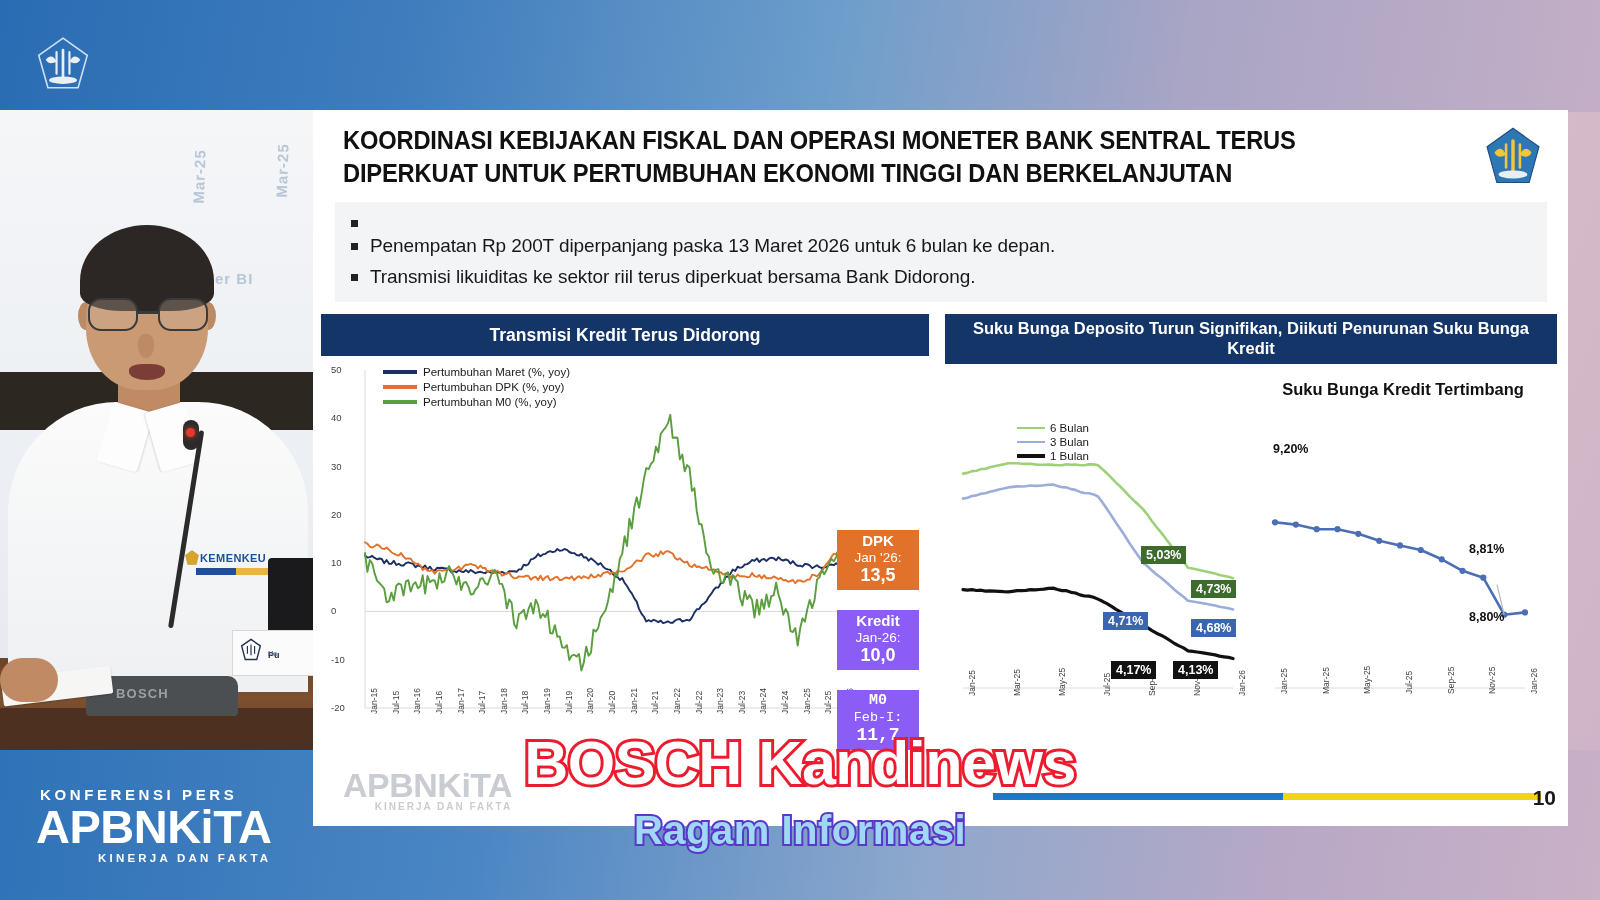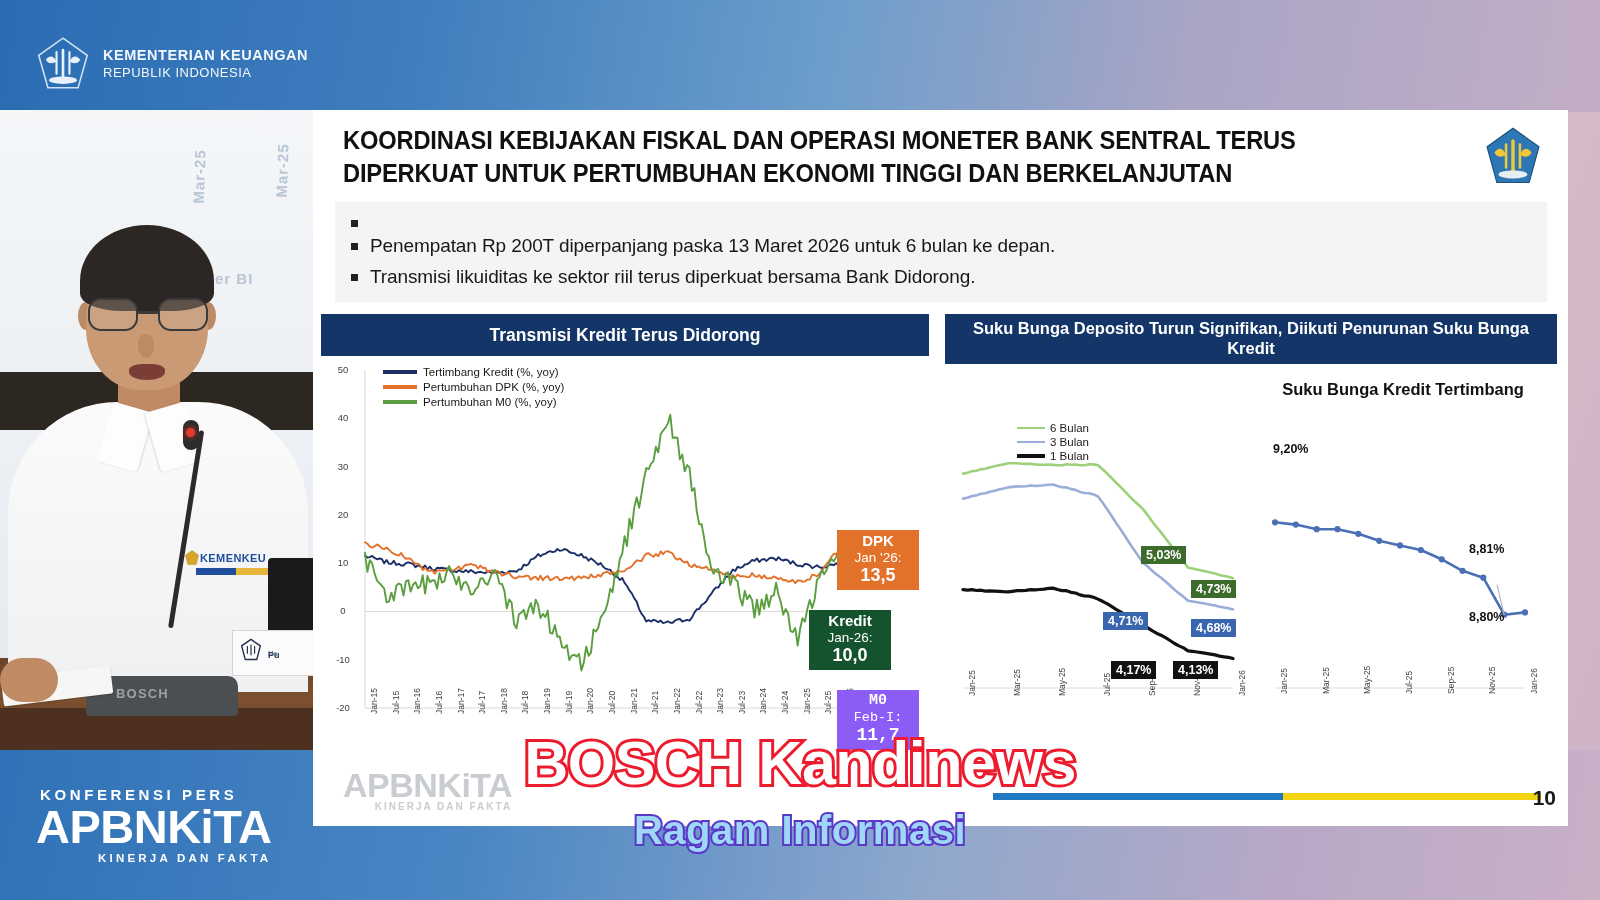--- a/index.html
+++ b/index.html
@@ -121,21 +121,21 @@
   }
   #left-hdr { left: 8px; top: 204px; width: 608px; height: 42px; }
   #right-hdr { left: 632px; top: 204px; width: 612px; height: 50px; font-size: 16.5px; padding: 0 10px; }
 
   
   #left-chart { position: absolute; left: 8px; top: 250px; width: 608px; height: 420px; }
   .lc-legend { position: absolute; left: 62px; top: 6px; }
   .lc-legend .row { display: flex; align-items: center; gap: 6px; margin-bottom: 3px; }
   .lc-legend .ln { width: 34px; height: 3.5px; }
   .lc-legend .lb { font-size: 11.5px; color: #1a1a1a; }
-  .y-lab { position: absolute; font-size: 9.5px; color:#3f3f3f; text-align: center; width: 24px; }
+  .y-lab { position: absolute; font-size: 9.5px; color:#3f3f3f; text-align: left; width: 24px; }
   .x-lab {
     position: absolute; font-size: 8.5px; color:#3f3f3f;
     transform: rotate(-90deg); transform-origin: left top; white-space: nowrap;
   }
   .callout {
     position: absolute; width: 82px; color: #fff; text-align: center;
     padding: 3px 0 5px 0; line-height: 1.12;
   }
   .callout .c1 { font-size: 15px; font-weight: bold; }
   .callout .c2 { font-size: 13.5px; }
@@ -179,24 +179,20 @@
 
   <div class="header-logo">
     <svg class="kemenkeu-mark" viewBox="0 0 100 104">
       <path d="M50 4 L95 36 L78 96 L22 96 L5 36 Z" fill="none" stroke="#cfe0f2" stroke-width="3"></path>
       <path d="M50 26 L50 78" stroke="#e8f1fa" stroke-width="5" stroke-linecap="round"></path>
       <path d="M38 30 L38 70 M62 30 L62 70" stroke="#e8f1fa" stroke-width="4" stroke-linecap="round"></path>
       <path d="M18 44 C26 34 34 38 38 48 C30 52 22 52 18 44 Z" fill="#e8f1fa"></path>
       <path d="M82 44 C74 34 66 38 62 48 C70 52 78 52 82 44 Z" fill="#e8f1fa"></path>
       <ellipse cx="50" cy="82" rx="26" ry="7" fill="#e8f1fa"></ellipse>
     </svg>
-    <div class="header-text">
-      <div class="l1">KEMENTERIAN KEUANGAN</div>
-      <div class="l2">REPUBLIK INDONESIA</div>
-    </div>
   </div>
 
   <div class="footer-brand">
     <div class="kp">KONFERENSI PERS</div>
     <div class="apbn">APBNKiTA</div>
     <div class="kdf">KINERJA DAN FAKTA</div>
   </div>
 
   <div id="video-panel">
     <div class="wall"></div>
@@ -273,21 +269,21 @@
         <div class="tx">Transmisi likuiditas ke sektor riil terus diperkuat bersama Bank Didorong.</div>
       </div>
     </div>
 
     <div class="panel-hdr" id="left-hdr">Transmisi Kredit Terus Didorong</div>
 
     <div id="left-chart">
       <div class="lc-legend">
         <div class="row">
           <div class="ln" style="background:#1b2f66"></div>
-          <div class="lb">Tertimbang Kredit (%, yoy)</div>
+          <div class="lb">Pertumbuhan Maret (%, yoy)</div>
         </div>
         <div class="row">
           <div class="ln" style="background:#e2712a"></div>
           <div class="lb">Pertumbuhan DPK (%, yoy)</div>
         </div>
         <div class="row">
           <div class="ln" style="background:#5a9e3f"></div>
           <div class="lb">Pertumbuhan M0 (%, yoy)</div>
         </div>
       </div>
@@ -296,21 +292,21 @@
           <line x1="44" y1="10" x2="44" y2="348" stroke="#d9d9d9" stroke-width="1"></line>
           <line x1="44" y1="348" x2="520" y2="348" stroke="#d9d9d9" stroke-width="1"></line>
           <path d="M44.0,195.5L46.4,197.5L48.8,197.1L51.2,195.9L53.6,197.9L56.0,199.3L58.4,198.5L60.8,199.0L63.2,203.3L65.6,200.0L68.0,203.7L70.4,203.9L72.8,200.7L75.3,205.0L77.7,203.8L80.1,205.5L82.5,205.5L84.9,203.1L87.3,202.3L89.7,203.2L92.1,203.9L94.5,207.3L96.9,205.3L99.3,206.3L101.7,208.0L104.1,205.4L106.5,209.4L108.9,206.7L111.3,209.8L113.7,210.6L116.1,207.8L118.5,208.0L120.9,207.7L123.3,208.2L125.7,208.4L128.1,209.1L130.5,212.4L132.9,211.2L135.4,212.2L137.8,210.2L140.2,211.5L142.6,212.1L145.0,210.1L147.4,212.3L149.8,210.0L152.2,211.6L154.6,213.2L157.0,212.2L159.4,211.8L161.8,212.6L164.2,213.2L166.6,211.0L169.0,212.1L171.4,213.3L173.8,211.9L176.2,212.2L178.6,212.8L181.0,211.8L183.4,213.1L185.8,213.5L188.2,211.1L190.6,211.2L193.1,211.3L195.5,211.8L197.9,209.4L200.3,209.4L202.7,204.7L205.1,205.5L207.5,204.2L209.9,199.4L212.3,198.8L214.7,197.1L217.1,194.0L219.5,196.2L221.9,194.4L224.3,193.9L226.7,192.1L229.1,191.1L231.5,192.2L233.9,191.6L236.3,189.0L238.7,190.8L241.1,190.4L243.5,189.0L245.9,189.8L248.3,192.0L250.7,193.0L253.2,193.1L255.6,195.0L258.0,195.6L260.4,193.9L262.8,197.5L265.2,197.3L267.6,200.7L270.0,198.3L272.4,200.2L274.8,202.4L277.2,204.7L279.6,203.0L282.0,206.5L284.4,208.6L286.8,209.4L289.2,209.8L291.6,213.4L294.0,216.8L296.4,216.8L298.8,220.0L301.2,218.0L303.6,222.9L306.0,226.0L308.4,230.3L310.8,233.3L313.3,238.4L315.7,241.6L318.1,249.1L320.5,253.6L322.9,256.8L325.3,261.5L327.7,260.1L330.1,261.5L332.5,259.8L334.9,260.7L337.3,262.1L339.7,260.6L342.1,263.1L344.5,262.4L346.9,261.3L349.3,262.7L351.7,262.8L354.1,260.5L356.5,259.4L358.9,259.0L361.3,261.5L363.7,260.7L366.1,259.8L368.5,260.6L370.9,257.6L373.4,252.6L375.8,249.3L378.2,249.1L380.6,245.0L383.0,243.5L385.4,241.3L387.8,236.8L390.2,233.9L392.6,230.0L395.0,227.4L397.4,227.6L399.8,223.0L402.2,222.8L404.6,217.0L407.0,216.5L409.4,213.9L411.8,209.5L414.2,211.0L416.6,206.7L419.0,207.8L421.4,207.1L423.8,204.5L426.2,204.1L428.6,202.6L431.1,199.9L433.5,200.9L435.9,198.4L438.3,202.0L440.7,199.6L443.1,199.0L445.5,200.9L447.9,198.7L450.3,197.7L452.7,198.2L455.1,200.3L457.5,197.2L459.9,199.7L462.3,200.5L464.7,199.5L467.1,200.4L469.5,203.7L471.9,201.1L474.3,204.2L476.7,205.9L479.1,205.7L481.5,206.6L483.9,203.9L486.3,204.2L488.7,205.4L491.2,208.2L493.6,206.8L496.0,205.3L498.4,207.2L500.8,208.0L503.2,207.4L505.6,207.2L508.0,204.9L510.4,204.5L512.8,205.2L515.2,203.3L517.6,205.2L520.0,203.1" fill="none" stroke="#1b2f66" stroke-width="1.9" stroke-linejoin="round" stroke-linecap="round"></path>
           <path d="M44.0,182.3L46.4,183.7L48.8,186.6L51.2,187.6L53.6,186.2L56.0,184.4L58.4,185.9L60.8,188.4L63.2,189.1L65.6,187.5L68.0,189.7L70.4,192.2L72.8,193.7L75.3,194.9L77.7,195.6L80.1,193.0L82.5,196.6L84.9,198.8L87.3,198.4L89.7,198.7L92.1,202.0L94.5,203.6L96.9,203.6L99.3,205.4L101.7,210.1L104.1,207.9L106.5,210.7L108.9,210.9L111.3,210.1L113.7,213.7L116.1,210.7L118.5,210.1L120.9,210.7L123.3,210.3L125.7,209.6L128.1,208.3L130.5,210.4L132.9,210.2L135.4,208.4L137.8,206.5L140.2,209.8L142.6,206.6L145.0,204.6L147.4,204.7L149.8,203.9L152.2,205.0L154.6,205.4L157.0,208.5L159.4,205.6L161.8,208.1L164.2,207.8L166.6,211.9L169.0,210.8L171.4,210.1L173.8,213.0L176.2,210.8L178.6,212.2L181.0,215.7L183.4,214.7L185.8,213.1L188.2,212.9L190.6,216.2L193.1,218.4L195.5,218.0L197.9,216.4L200.3,216.6L202.7,216.8L205.1,215.6L207.5,216.0L209.9,219.7L212.3,217.5L214.7,216.8L217.1,220.0L219.5,215.7L221.9,220.2L224.3,217.3L226.7,216.0L229.1,220.3L231.5,219.2L233.9,217.4L236.3,216.8L238.7,220.1L241.1,219.8L243.5,217.9L245.9,217.5L248.3,218.7L250.7,216.3L253.2,220.2L255.6,217.6L258.0,216.2L260.4,218.4L262.8,216.3L265.2,217.3L267.6,218.4L270.0,214.4L272.4,217.2L274.8,217.1L277.2,214.8L279.6,216.6L282.0,213.2L284.4,212.3L286.8,211.8L289.2,214.2L291.6,212.0L294.0,214.0L296.4,210.8L298.8,211.4L301.2,211.6L303.6,211.1L306.0,208.7L308.4,207.9L310.8,206.3L313.3,203.0L315.7,200.4L318.1,200.8L320.5,201.1L322.9,196.5L325.3,193.6L327.7,193.2L330.1,195.2L332.5,196.8L334.9,194.0L337.3,196.2L339.7,191.3L342.1,194.2L344.5,191.7L346.9,191.1L349.3,192.3L351.7,193.5L354.1,198.1L356.5,199.8L358.9,198.3L361.3,201.0L363.7,202.6L366.1,201.5L368.5,206.0L370.9,207.1L373.4,204.5L375.8,207.0L378.2,206.5L380.6,208.1L383.0,207.8L385.4,206.6L387.8,209.9L390.2,209.9L392.6,209.3L395.0,211.3L397.4,212.4L399.8,212.3L402.2,214.5L404.6,213.4L407.0,214.2L409.4,217.8L411.8,215.1L414.2,217.5L416.6,214.6L419.0,216.2L421.4,216.3L423.8,216.4L426.2,217.2L428.6,216.9L431.1,213.1L433.5,216.2L435.9,216.9L438.3,215.0L440.7,218.4L443.1,215.3L445.5,218.3L447.9,218.2L450.3,218.2L452.7,216.4L455.1,217.6L457.5,219.3L459.9,217.9L462.3,220.4L464.7,220.0L467.1,221.8L469.5,221.0L471.9,220.0L474.3,223.2L476.7,220.5L479.1,220.4L481.5,221.7L483.9,221.4L486.3,219.6L488.7,219.6L491.2,214.6L493.6,215.2L496.0,216.5L498.4,213.5L500.8,211.6L503.2,207.0L505.6,203.9L508.0,201.1L510.4,196.9L512.8,193.7L515.2,194.4L517.6,190.0L520.0,186.2" fill="none" stroke="#e2712a" stroke-width="1.9" stroke-linejoin="round" stroke-linecap="round"></path>
           <path d="M44.0,193.0L46.4,211.9L48.8,200.2L51.2,203.3L53.6,213.4L56.0,220.6L58.4,223.2L60.8,225.7L63.2,228.7L65.6,242.3L68.0,241.4L70.4,232.6L72.8,240.6L75.3,225.8L77.7,223.5L80.1,224.6L82.5,235.5L84.9,221.4L87.3,220.2L89.7,231.5L92.1,224.7L94.5,222.2L96.9,228.2L99.3,226.3L101.7,215.3L104.1,233.6L106.5,216.0L108.9,222.2L111.3,220.2L113.7,220.5L116.1,228.8L118.5,213.2L120.9,222.6L123.3,221.5L125.7,211.5L128.1,206.1L130.5,211.1L132.9,216.7L135.4,224.4L137.8,216.6L140.2,230.0L142.6,222.8L145.0,222.0L147.4,226.6L149.8,234.5L152.2,234.0L154.6,229.2L157.0,226.9L159.4,218.6L161.8,218.3L164.2,223.1L166.6,224.8L169.0,218.4L171.4,212.0L173.8,209.9L176.2,214.4L178.6,223.7L181.0,223.9L183.4,230.9L185.8,248.4L188.2,239.5L190.6,242.6L193.1,264.2L195.5,268.4L197.9,254.1L200.3,252.7L202.7,249.8L205.1,259.1L207.5,249.1L209.9,243.1L212.3,253.5L214.7,239.7L217.1,244.9L219.5,258.1L221.9,253.9L224.3,257.1L226.7,250.6L229.1,273.0L231.5,273.5L233.9,265.1L236.3,276.8L238.7,276.4L241.1,287.3L243.5,287.9L245.9,285.1L248.3,300.1L250.7,295.6L253.2,294.8L255.6,296.6L258.0,293.9L260.4,310.5L262.8,302.6L265.2,286.6L267.6,295.8L270.0,292.7L272.4,269.6L274.8,271.6L277.2,268.0L279.6,257.6L282.0,254.0L284.4,250.5L286.8,242.3L289.2,228.8L291.6,232.2L294.0,213.3L296.4,216.2L298.8,198.9L301.2,193.8L303.6,176.1L306.0,186.1L308.4,158.7L310.8,168.7L313.3,147.4L315.7,137.3L318.1,147.9L320.5,134.1L322.9,118.9L325.3,108.0L327.7,109.2L330.1,103.7L332.5,101.2L334.9,86.6L337.3,92.3L339.7,74.0L342.1,70.5L344.5,67.6L346.9,63.4L349.3,54.8L351.7,77.9L354.1,77.5L356.5,77.8L358.9,99.3L361.3,94.6L363.7,111.3L366.1,105.1L368.5,107.4L370.9,130.9L373.4,128.1L375.8,151.6L378.2,164.2L380.6,164.2L383.0,177.2L385.4,193.0L387.8,196.5L390.2,208.4L392.6,213.8L395.0,209.7L397.4,209.1L399.8,222.2L402.2,223.2L404.6,214.3L407.0,212.2L409.4,225.1L411.8,215.4L414.2,219.1L416.6,221.5L419.0,237.7L421.4,245.5L423.8,231.0L426.2,239.2L428.6,235.1L431.1,240.2L433.5,257.5L435.9,239.7L438.3,254.7L440.7,239.4L443.1,248.9L445.5,234.5L447.9,246.7L450.3,236.2L452.7,235.4L455.1,222.7L457.5,234.8L459.9,242.4L462.3,254.7L464.7,249.0L467.1,253.5L469.5,271.1L471.9,272.1L474.3,268.1L476.7,285.5L479.1,268.8L481.5,258.3L483.9,261.7L486.3,249.3L488.7,239.9L491.2,248.1L493.6,239.9L496.0,219.6L498.4,217.4L500.8,209.8L503.2,214.2L505.6,210.0L508.0,203.4L510.4,198.9L512.8,201.4L515.2,197.1L517.6,190.7L520.0,194.9" fill="none" stroke="#5a9e3f" stroke-width="1.9" stroke-linejoin="round" stroke-linecap="round"></path>
         </svg>
     <div class="y-lab" style="left: 10px; top: 4px;">50</div><div class="y-lab" style="left: 10px; top: 52.2857px;">40</div><div class="y-lab" style="left: 10px; top: 100.571px;">30</div><div class="y-lab" style="left: 10px; top: 148.857px;">20</div><div class="y-lab" style="left: 10px; top: 197.143px;">10</div><div class="y-lab" style="left: 10px; top: 245.429px;">0</div><div class="y-lab" style="left: 10px; top: 293.714px;">-10</div><div class="y-lab" style="left: 10px; top: 342px;">-20</div><div class="x-lab" style="left: 48px; top: 354px;">Jan-15</div><div class="x-lab" style="left: 69.6364px; top: 354px;">Jul-15</div><div class="x-lab" style="left: 91.2727px; top: 354px;">Jan-16</div><div class="x-lab" style="left: 112.909px; top: 354px;">Jul-16</div><div class="x-lab" style="left: 134.545px; top: 354px;">Jan-17</div><div class="x-lab" style="left: 156.182px; top: 354px;">Jul-17</div><div class="x-lab" style="left: 177.818px; top: 354px;">Jan-18</div><div class="x-lab" style="left: 199.455px; top: 354px;">Jul-18</div><div class="x-lab" style="left: 221.091px; top: 354px;">Jan-19</div><div class="x-lab" style="left: 242.727px; top: 354px;">Jul-19</div><div class="x-lab" style="left: 264.364px; top: 354px;">Jan-20</div><div class="x-lab" style="left: 286px; top: 354px;">Jul-20</div><div class="x-lab" style="left: 307.636px; top: 354px;">Jan-21</div><div class="x-lab" style="left: 329.273px; top: 354px;">Jul-21</div><div class="x-lab" style="left: 350.909px; top: 354px;">Jan-22</div><div class="x-lab" style="left: 372.545px; top: 354px;">Jul-22</div><div class="x-lab" style="left: 394.182px; top: 354px;">Jan-23</div><div class="x-lab" style="left: 415.818px; top: 354px;">Jul-23</div><div class="x-lab" style="left: 437.455px; top: 354px;">Jan-24</div><div class="x-lab" style="left: 459.091px; top: 354px;">Jul-24</div><div class="x-lab" style="left: 480.727px; top: 354px;">Jan-25</div><div class="x-lab" style="left: 502.364px; top: 354px;">Jul-25</div><div class="x-lab" style="left: 524px; top: 354px;">Jan-26</div><div class="callout" style="background: rgb(226, 113, 42); left: 516px; top: 170px;">
           <div class="c1">DPK</div>
           <div class="c2">Jan '26:</div>
           <div class="c3">13,5</div>
-        </div><div class="callout" style="background: #14532d; left: 488px; top: 250px;">
+        </div><div class="callout" style="background: #8b5cf6; left: 516px; top: 250px;">
           <div class="c1">Kredit</div>
           <div class="c2">Jan-26:</div>
           <div class="c3">10,0</div>
         </div><div class="callout" style="background: #8b5cf6; left: 516px; top: 330px; font-family: Liberation Mono, monospace;">
           <div class="c1">M0</div>
           <div class="c2">Feb-I:</div>
           <div class="c3">11,7</div>
         </div></div>
 
     <div class="panel-hdr" id="right-hdr">Suku Bunga Deposito Turun Signifikan, Diikuti Penurunan Suku Bunga Kredit</div>

